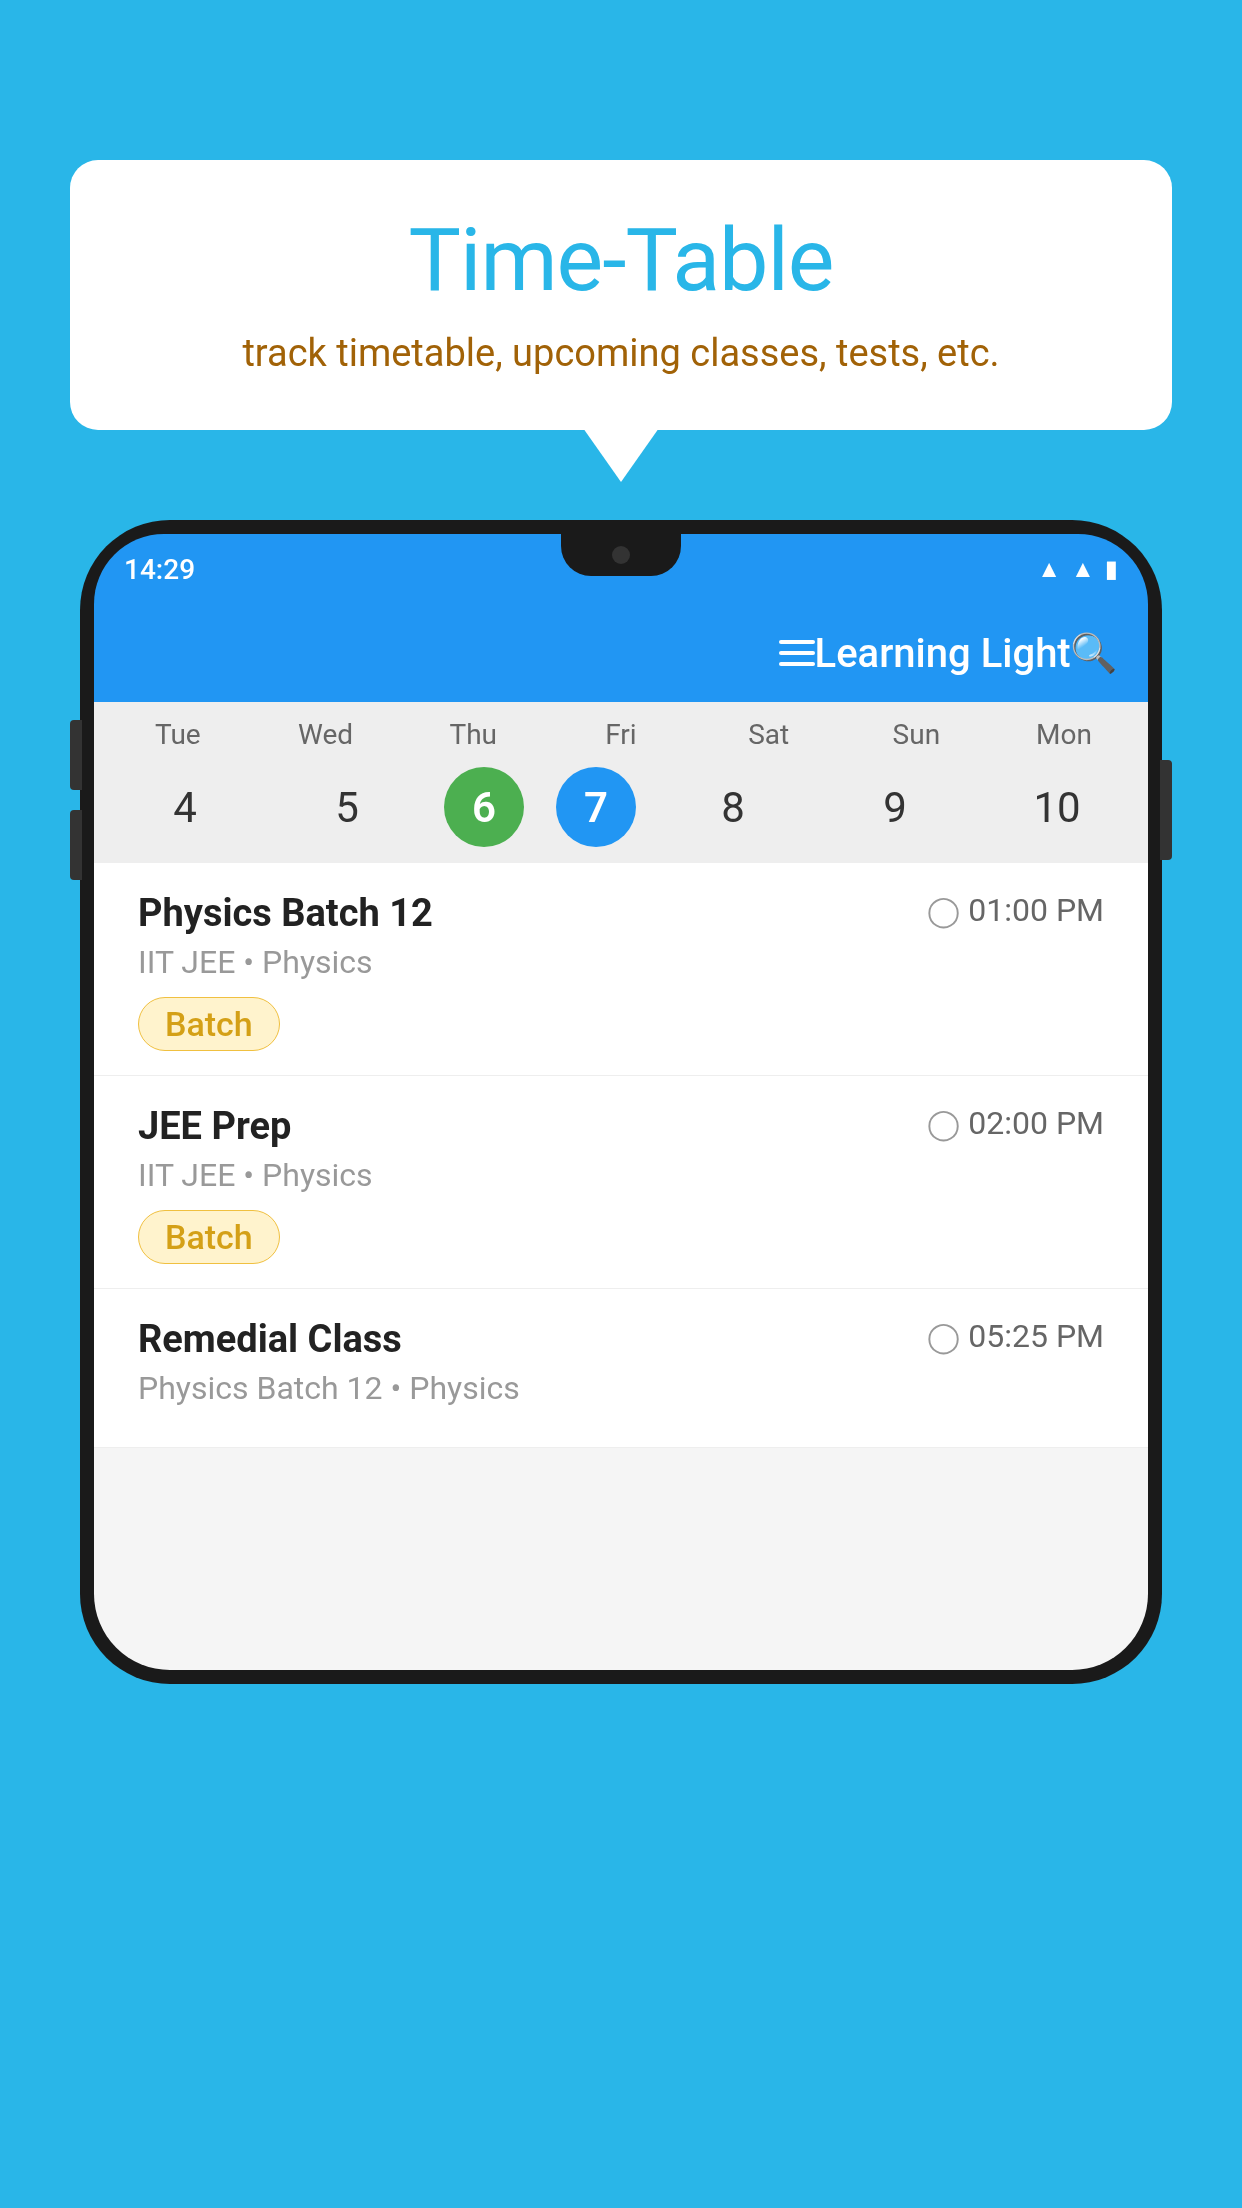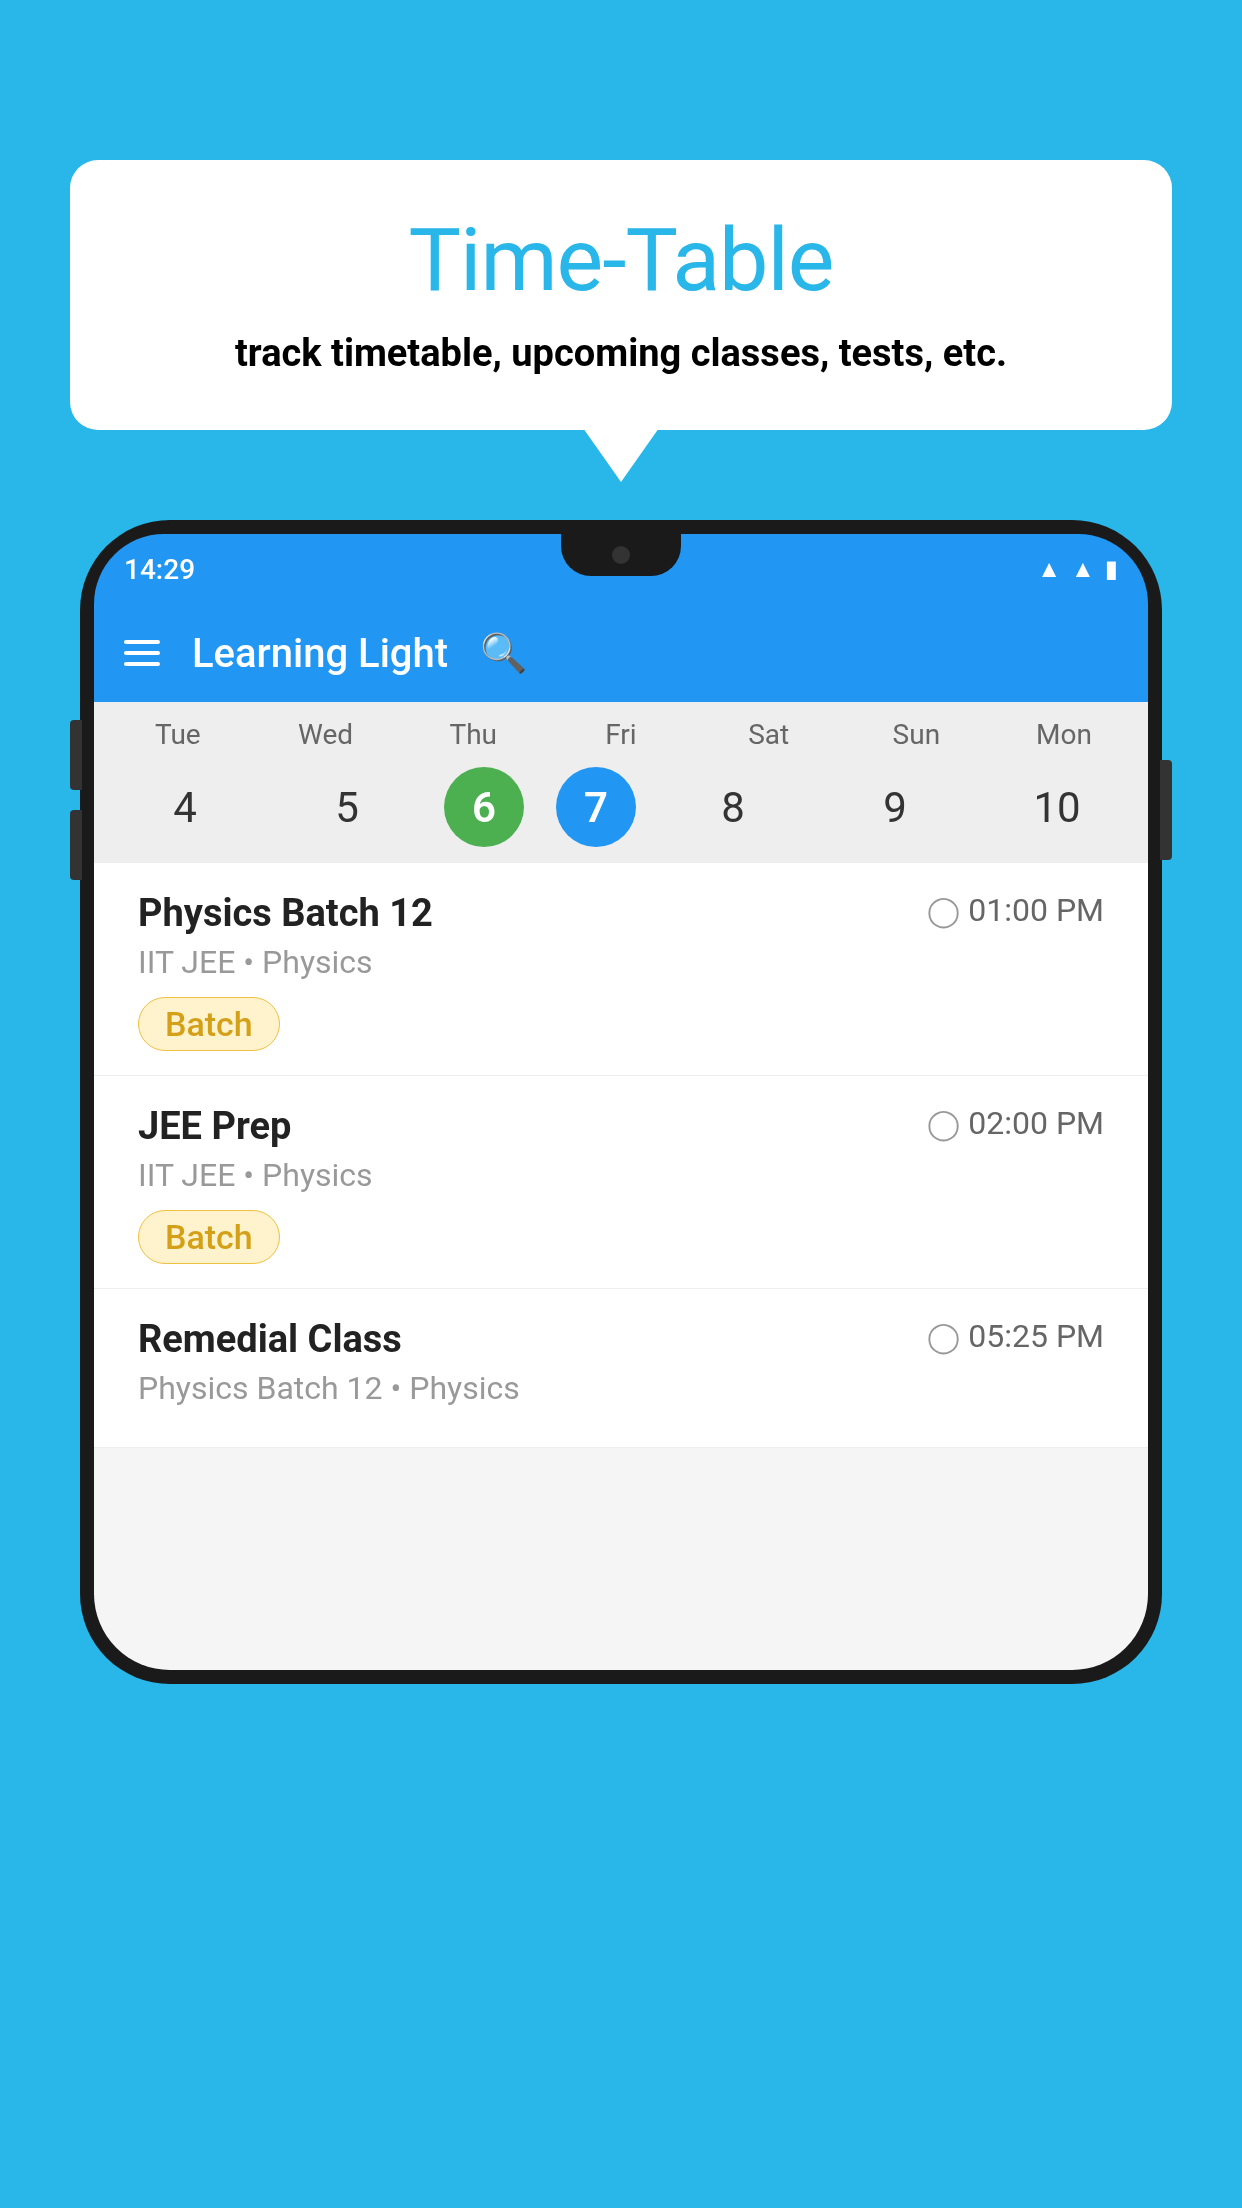--- a/index.html
+++ b/index.html
@@ -42,22 +42,22 @@
     .speech-bubble h1 {
       font-size: 88px;
       font-weight: 400;
       color: #29B6E8;
       letter-spacing: -1px;
       margin-bottom: 20px;
     }
 
     .speech-bubble p {
       font-size: 38px;
-      color: #000000;
-      font-weight: 700;
+      color: #a16207;
+      font-weight: 400;
     }
 
     
     .phone-wrapper {
       position: absolute;
       top: 520px;
       left: 80px;
       right: 80px;
       bottom: 0;
     }
@@ -137,22 +137,21 @@
       overflow: hidden;
     }
 
     
     .app-header {
       background: #2196F3;
       height: 98px;
       display: flex;
       align-items: center;
       padding: 0 30px;
-      justify-content: flex-start;
-      gap: 32px;
+      justify-content: flex-end;
     }
 
     .hamburger-icon {
       display: flex;
       flex-direction: column;
       gap: 7px;
     }
 
     .hamburger-icon span {
       display: block;

